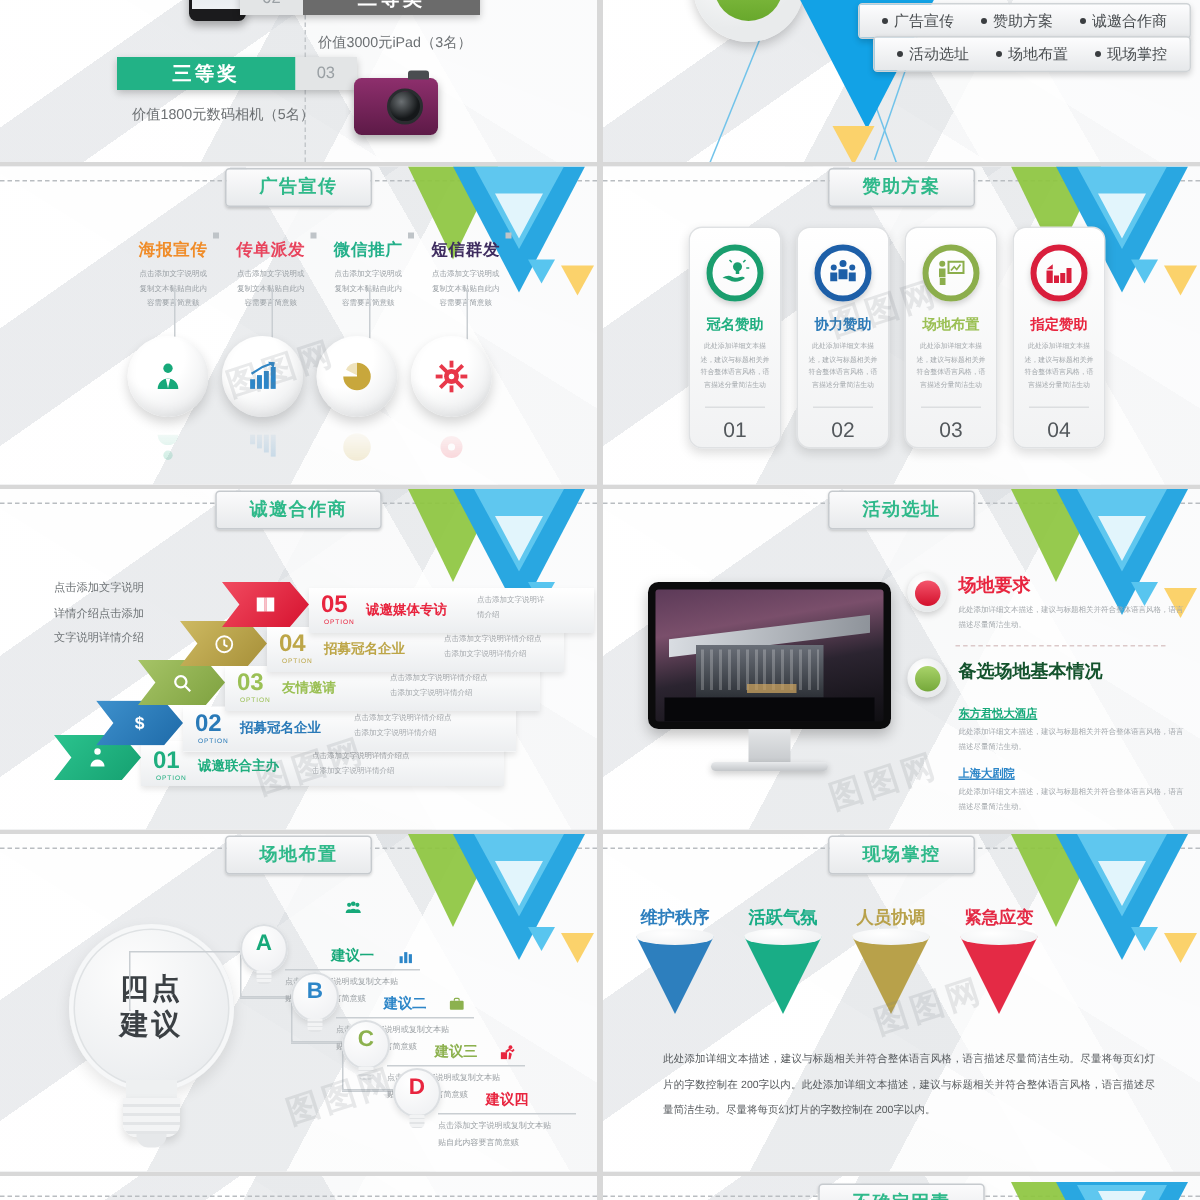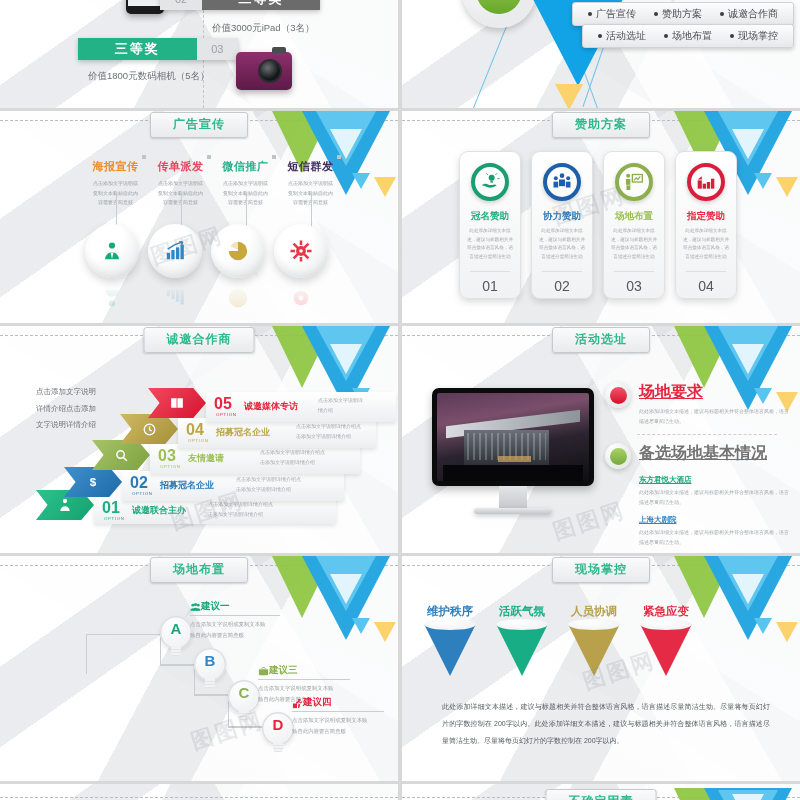--- a/index.html
+++ b/index.html
@@ -161,21 +161,21 @@
      box-shadow:0 4px 9px rgba(0,0,0,.25); }
   .monitor .pic { width:100%; height:100%; border-radius:2px; overflow:hidden; position:relative;
      background:linear-gradient(170deg,#5c3a58 0%,#7a4f6b 28%,#2b2430 58%,#0f0e12 100%); }
   .monitor .neck { width:28px; height:22px; margin:0 auto; background:linear-gradient(#e3e5e7,#c7cacd); }
   .monitor .base { width:78px; height:6px; margin:0 auto; border-radius:3px; background:linear-gradient(#e8eaec,#c3c6c9);
      box-shadow:0 2px 5px rgba(0,0,0,.2); }
   .ven { position:absolute; left:203px; }
   .ven .bulb { width:26px; height:26px; border-radius:50%; background:radial-gradient(circle at 33% 28%,#fff,#e8eaeb 68%);
      box-shadow:0 2px 5px rgba(0,0,0,.18); display:flex; align-items:center; justify-content:center; }
   .ven .bulb i { width:17px; height:17px; border-radius:50%; display:block; }
-  .ven h4 { font-size:16px; font-weight:bold;text-decoration:underline; }
+  .ven h4 { font-size:12px; font-weight:bold; }
   .ven p { font-size:5px; line-height:2; color:#a3a8ac; }
   .ven h5 { font-size:7.5px; font-weight:bold;text-decoration:underline; }
   .ven .sep { border-top:1px dashed #dcc9c9; }
 
   
   .bigbulb { position:absolute; left:46px; top:60px; width:110px; height:150px; }
   .bigbulb .glass { position:absolute; left:0; top:0; width:110px; height:112px; border-radius:50%;
      background:radial-gradient(circle at 38% 30%, #fdfdfd, #eceef0 70%, #e1e3e5 100%);
      box-shadow:0 4px 10px rgba(0,0,0,.1), inset 0 0 0 3px #f6f7f8, inset 0 0 0 4px #dfe2e4; }
   .bigbulb .neck2 { position:absolute; left:38px; top:104px; width:34px; height:16px; background:#eef0f1; }
@@ -184,21 +184,21 @@
   .bigbulb .tip { position:absolute; left:45px; top:140px; width:20px; height:9px; border-radius:0 0 8px 8px; background:#e6e8ea; }
   .bigbulb .txt { position:absolute; left:0; top:32px; width:110px; text-align:center;
      font-size:19px; font-weight:bold; color:#3b4044; line-height:1.25; letter-spacing:2px; }
   .sbulb { position:absolute; width:32px; height:44px; }
   .sbulb .g { position:absolute; left:0; top:0; width:32px; height:33px; border-radius:50%;
      background:radial-gradient(circle at 36% 28%,#fff,#f1f2f4 72%); box-shadow:inset 0 0 0 1.4px #dcdfe2, 0 2px 4px rgba(0,0,0,.1); }
   .sbulb .b { position:absolute; left:11px; top:31px; width:10px; height:9px;
      background:repeating-linear-gradient(#f2f3f4 0 2px,#e2e4e6 2px 3px); border-radius:0 0 3px 3px; }
   .sbulb .l { position:absolute; left:0; top:4px; width:32px; text-align:center; font-size:15px; font-weight:bold; }
   .sug { position:absolute; }
-  .sug .hd { display:flex; align-items:flex-end; gap:0; }
+  .sug .hd { display:flex; align-items:center; gap:20px;flex-direction:column; }
   .sug .hd b { font-size:9.5px; }
   .sug .ln { border-top:1px solid #c9ced2; margin-top:2px; }
   .sug .tx { font-size:5.4px; line-height:2; color:#9ba0a4; margin-top:3px; }
   .connect { position:absolute; border:1px solid #c9ced2; border-right:none; }
 
   
   .cones { position:absolute; left:22px; top:48px; display:flex; gap:20px; }
   .cone { width:52px; text-align:center; position:relative; }
   .cone .cl { font-size:11.5px; font-weight:bold; white-space:nowrap; position:relative; z-index:2; }
   .cone .cc { margin:-6px auto 0; width:0; height:0; border-left:26px solid transparent; border-right:26px solid transparent; }
@@ -614,21 +614,21 @@
             <h4 style="color:#e8253f">场地要求</h4>
             <p style="margin-top:3px">此处添加详细文本描述，建议与标题相关并符合整体语言风格，语言描述尽量简洁生动。</p>
           </div>
         </div>
         <div class="sep" style="margin:8px 0 8px 32px;width:140px"></div>
         <div style="display:flex;gap:8px;align-items:flex-start">
           <div class="bulb">
               <i style="background:linear-gradient(#a9d36a,#75a83a)"></i>
             </div>
           <div style="width:156px">
-            <h4 style="color:#737373">备选场地基本情况</h4>
+            <h4 style="color:#14532d">备选场地基本情况</h4>
           </div>
         </div>
         <div style="margin-left:34px;margin-top:6px">
           <h5 style="color:#17a97a">东方君悦大酒店</h5>
           <p style="margin-top:2px;width:150px">此处添加详细文本描述，建议与标题相关并符合整体语言风格，语言描述尽量简洁生动。</p>
           <h5 style="color:#2d86c8;margin-top:8px">上海大剧院</h5>
           <p style="margin-top:2px;width:150px">此处添加详细文本描述，建议与标题相关并符合整体语言风格，语言描述尽量简洁生动。</p>
         </div>
       </div>
       <div class="wm" style="left:150px;top:180px">图图网</div>
@@ -641,20 +641,28 @@
       <div class="ttl">场地布置</div>
       <div class="corner">
         <div class="tri tri-green"></div>
           <div class="tri tri-blue"></div>
         <div class="tri tri-cyan"></div>
           <div class="tri tri-white"></div>
         <div class="tri tri-sm-cy"></div>
           <div class="tri tri-sm-yl"></div>
       </div>
 
+      <div class="bigbulb">
+        <div class="glass"></div>
+          <div class="neck2"></div>
+          <div class="screwb"></div>
+          <div class="tip"></div>
+        <div class="txt" style="white-space:pre-line">四点
+建议</div>
+      </div>
 
       <div class="connect" style="left:86px;top:78px;width:76px;height:1px;border-bottom:none;border-top:1px solid #c9ced2;border-left:none"></div>
       <div class="connect" style="left:86px;top:78px;width:1px;height:40px;border-top:none;border-left:1px solid #c9ced2"></div>
       <div class="connect" style="left:160px;top:78px;width:1px;height:30px;border-top:none;border-left:1px solid #c9ced2"></div>
       <div class="connect" style="left:160px;top:108px;width:36px;height:1px;border-top:1px solid #c9ced2;border-left:none"></div>
       <div class="connect" style="left:194px;top:108px;width:1px;height:30px;border-top:none;border-left:1px solid #c9ced2"></div>
       <div class="connect" style="left:194px;top:138px;width:36px;height:1px;border-top:1px solid #c9ced2;border-left:none"></div>
       <div class="connect" style="left:228px;top:138px;width:1px;height:32px;border-top:none;border-left:1px solid #c9ced2"></div>
       <div class="connect" style="left:228px;top:170px;width:36px;height:1px;border-top:1px solid #c9ced2;border-left:none"></div>
 
@@ -676,20 +684,33 @@
         </div>
         <div class="ln"></div>
         <div class="tx" style="white-space:pre-line">点击添加文字说明或复制文本贴
 贴自此内容要言简意赅</div>
       </div>
 
       <div class="sbulb" style="left:194px;top:92px">
         <div class="g"></div>
           <div class="b"></div>
         <div class="l" style="color:#2d86c8">B</div>
+      </div>
+      <div class="sug" style="left:224px;top:76px;width:92px">
+        <div class="hd">
+          <svg width="11" height="11" viewBox="0 0 24 24" fill="#2d86c8">
+              <rect x="3" y="12" width="4.6" height="10"></rect>
+              <rect x="9.7" y="6" width="4.6" height="16"></rect>
+              <rect x="16.4" y="9" width="4.6" height="13"></rect>
+            </svg>
+          <b style="color:#2d86c8">建议二</b>
+        </div>
+        <div class="ln"></div>
+        <div class="tx" style="white-space:pre-line">点击添加文字说明或复制文本贴
+贴自此内容要言简意赅</div>
       </div>
 
       <div class="sbulb" style="left:228px;top:124px">
         <div class="g"></div>
           <div class="b"></div>
         <div class="l" style="color:#8cb14e">C</div>
       </div>
       <div class="sug" style="left:258px;top:108px;width:92px">
         <div class="hd">
           <svg width="11" height="11" viewBox="0 0 24 24" fill="#8cb14e">

